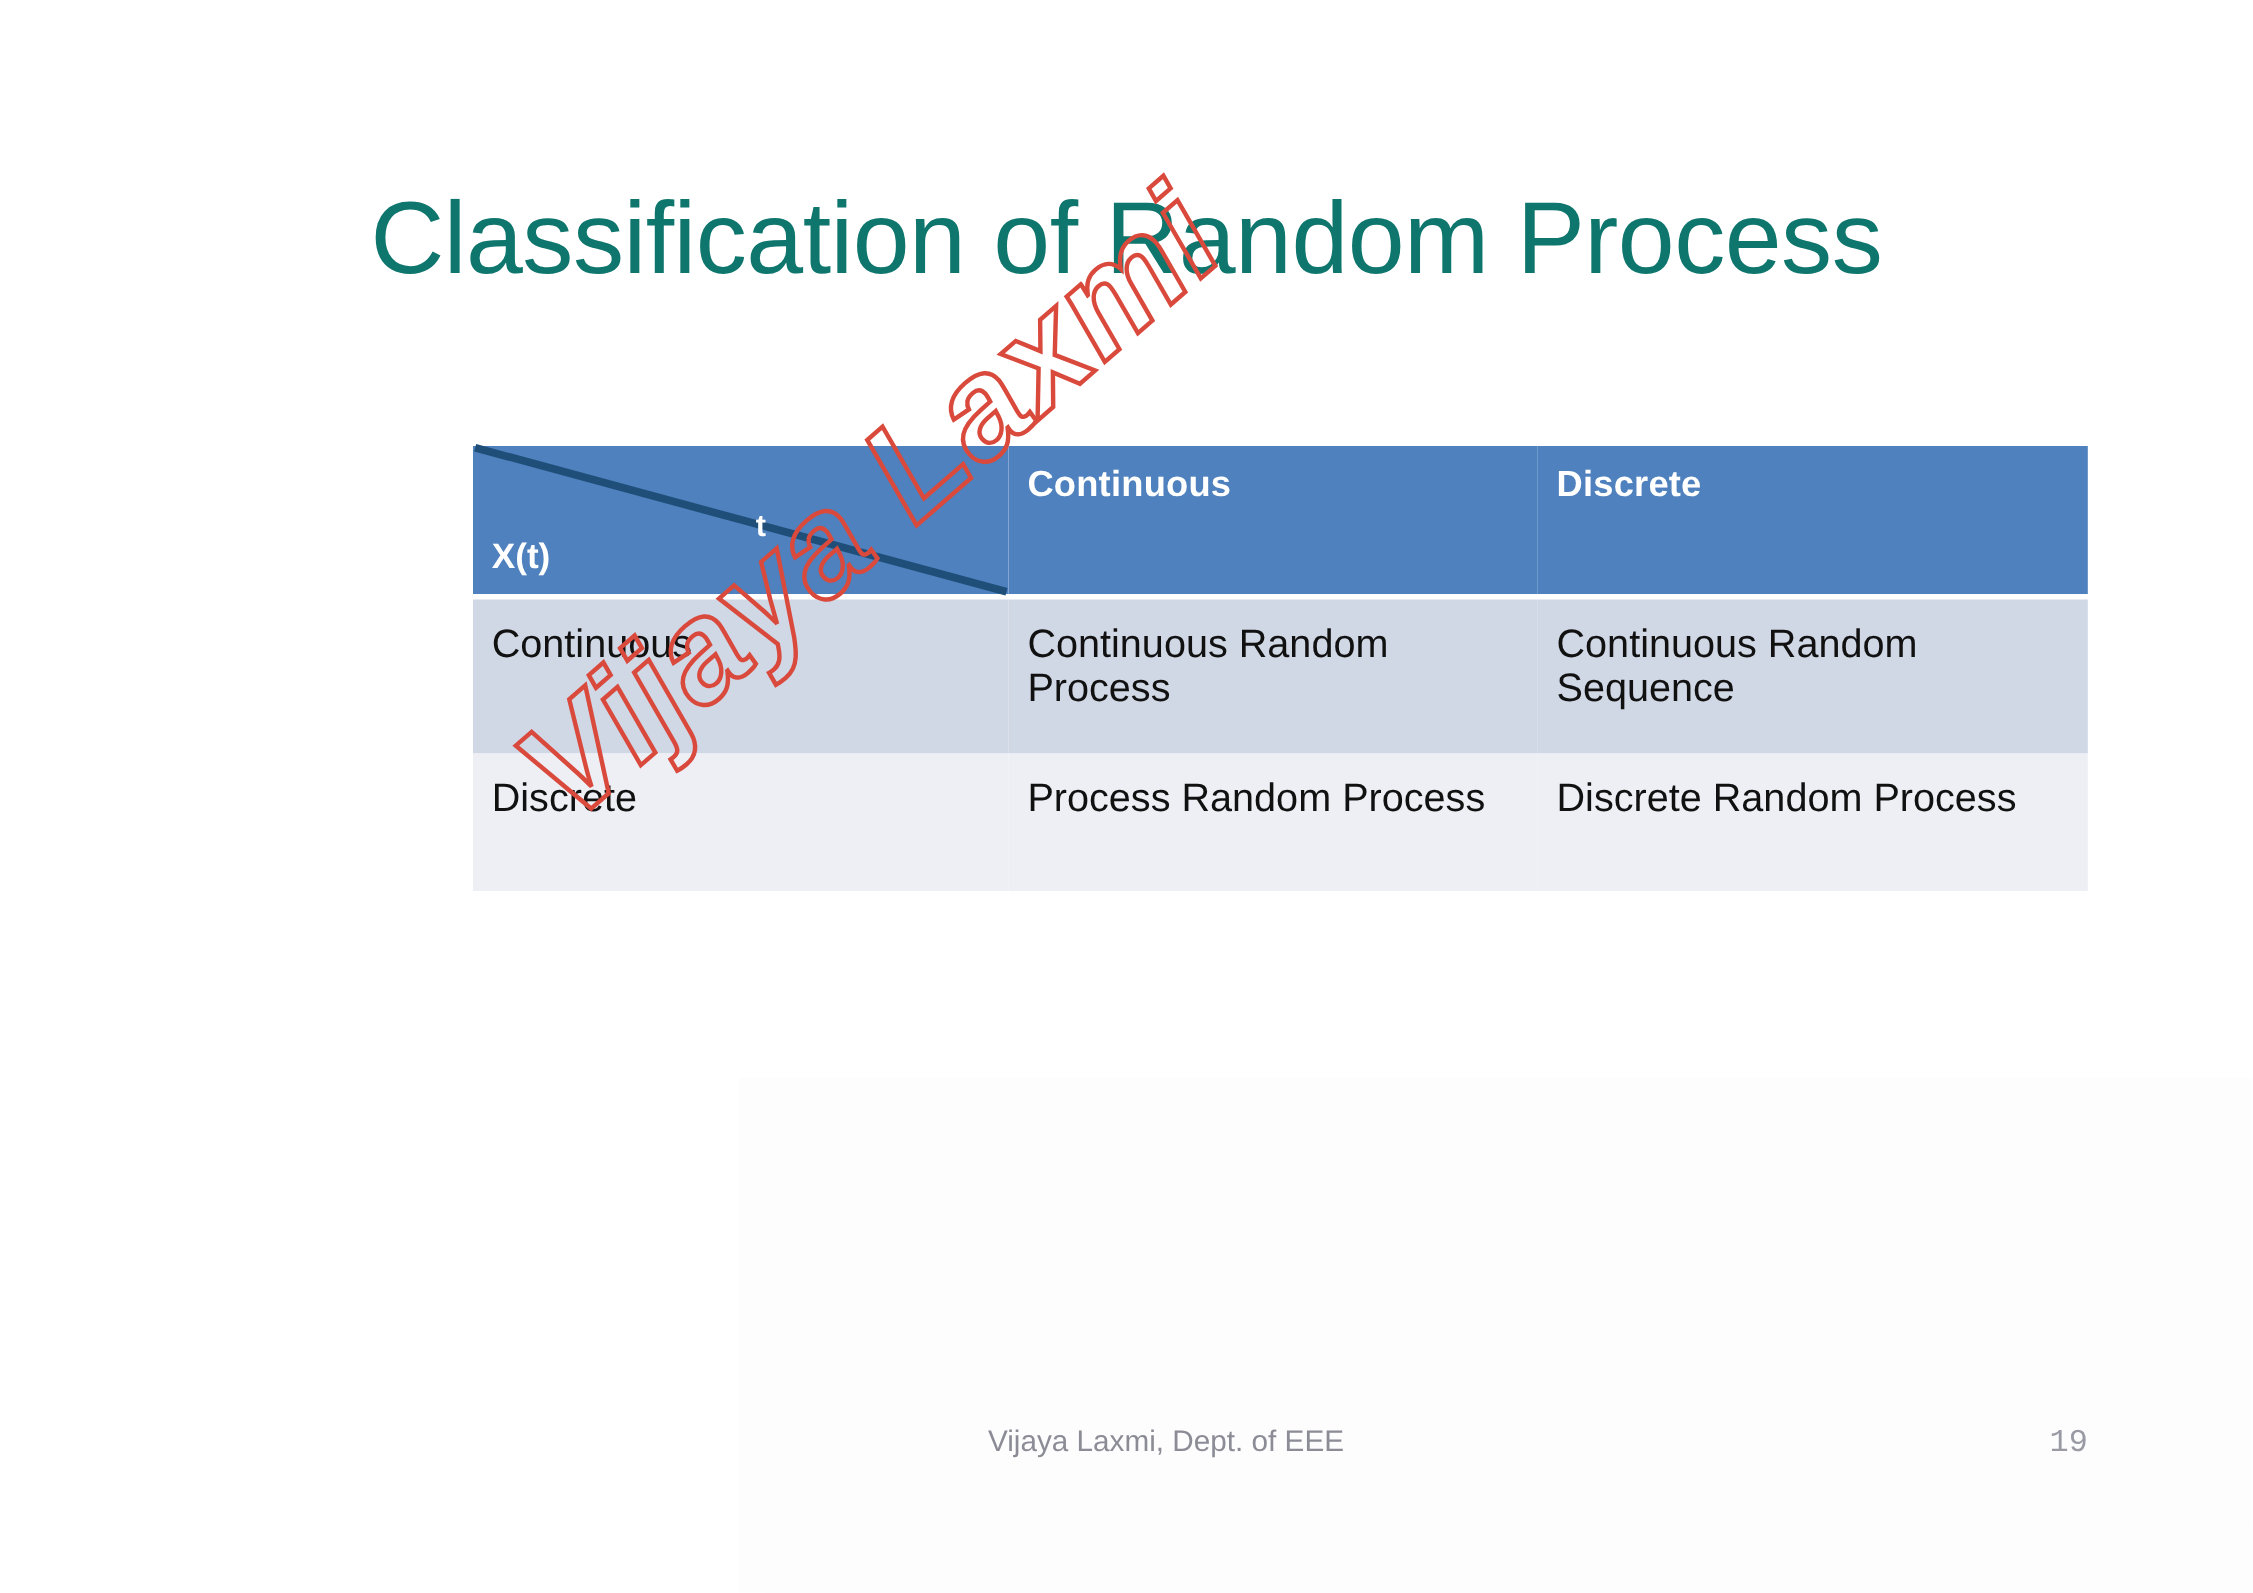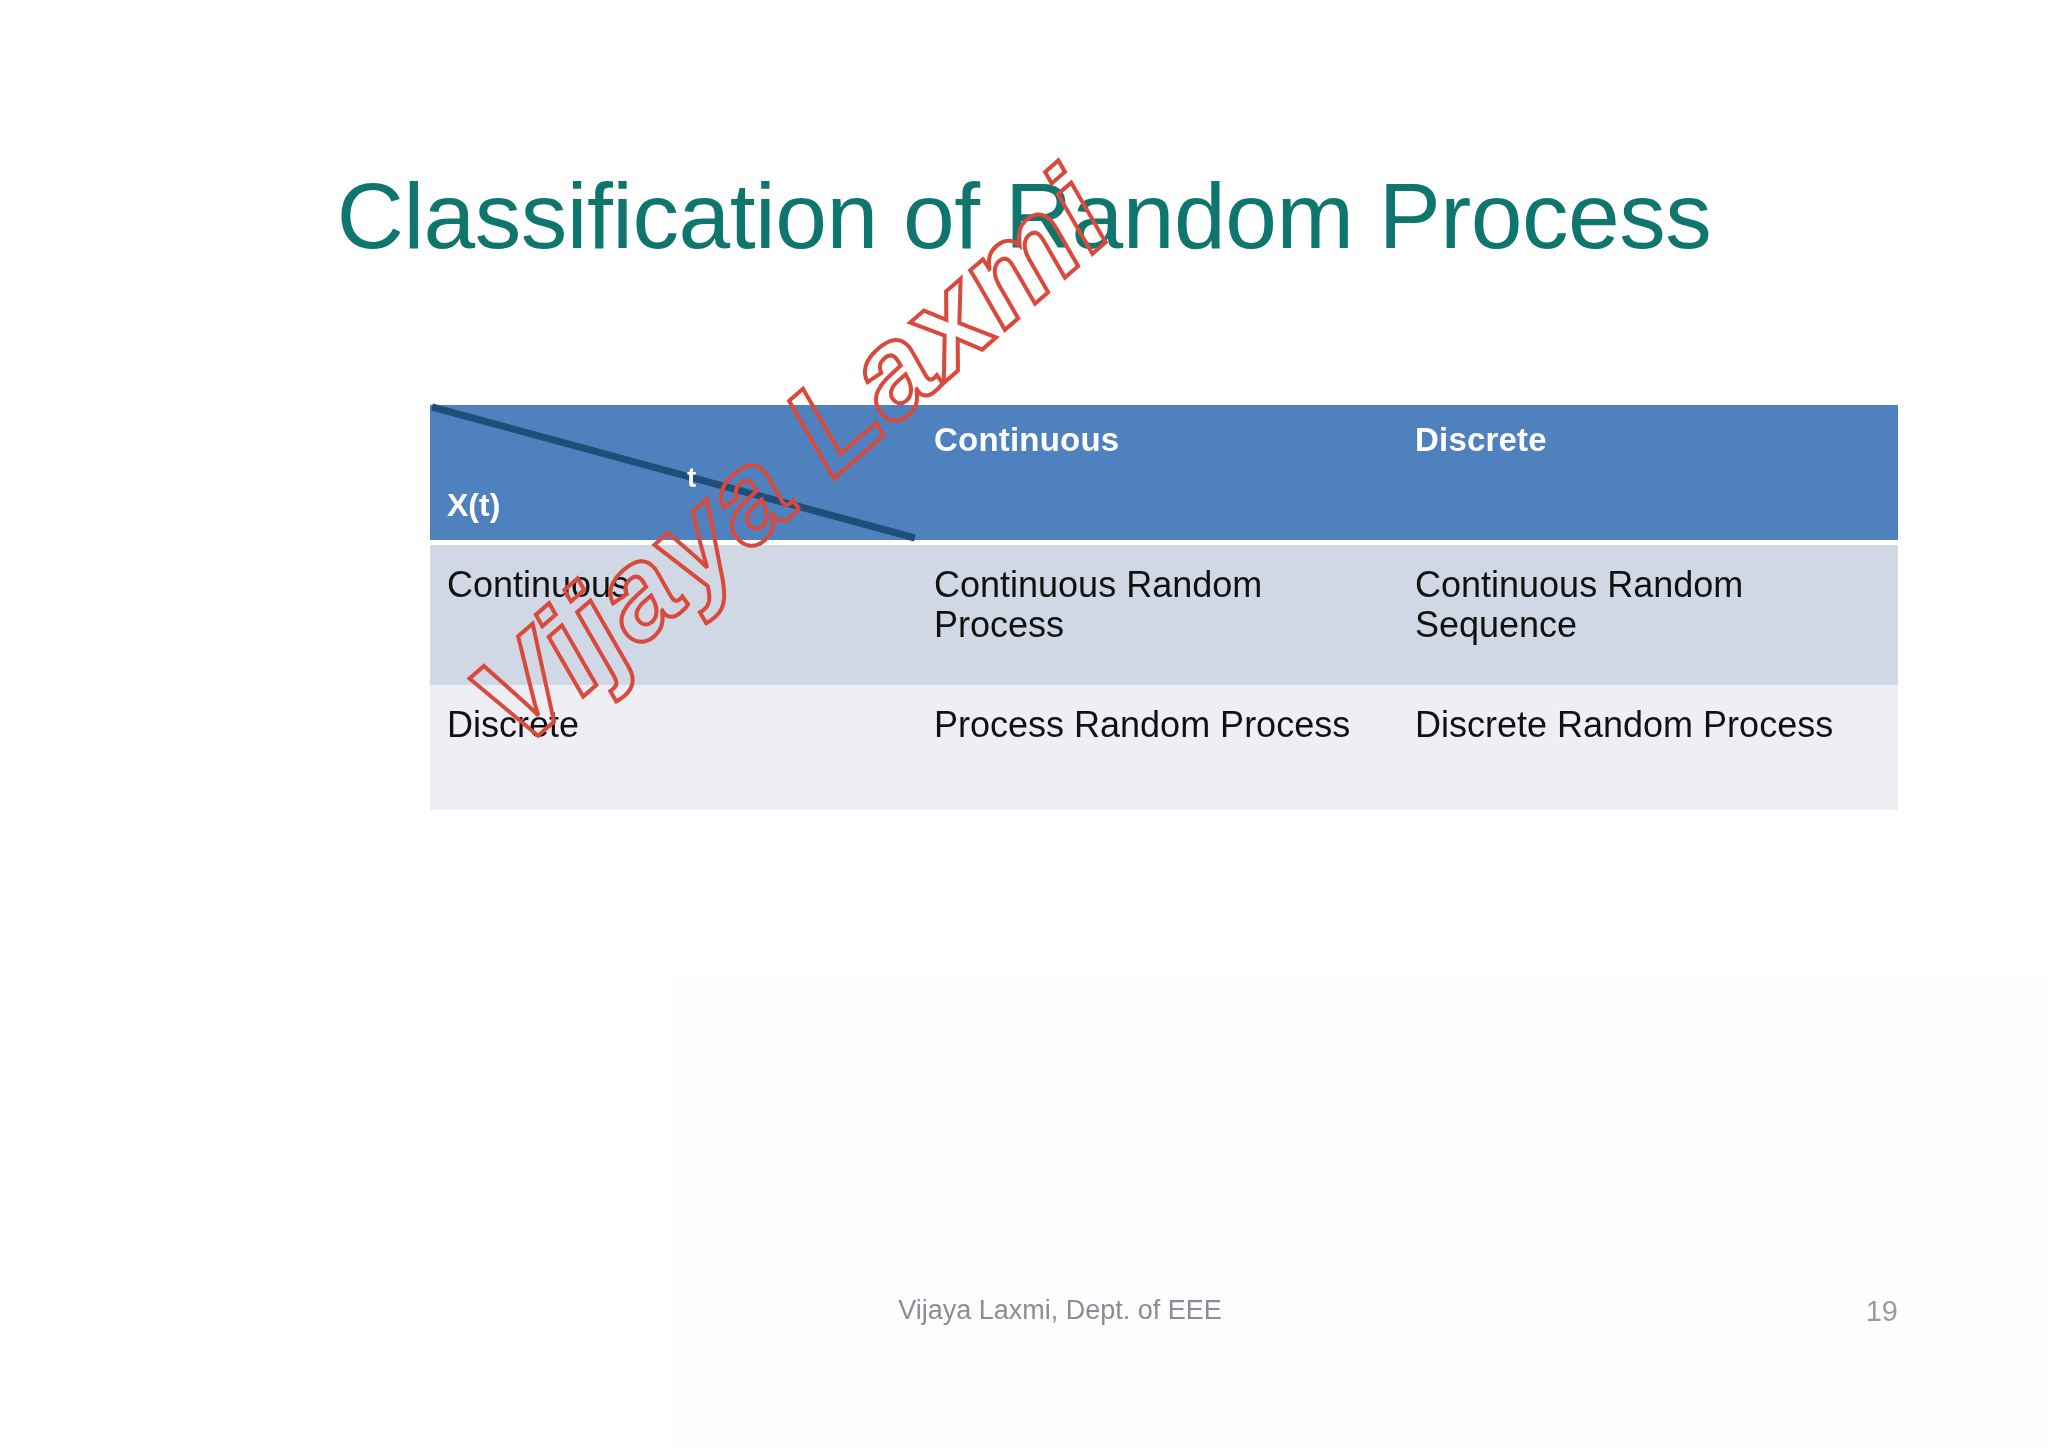--- a/index.html
+++ b/index.html
@@ -188,21 +188,21 @@
     text-align: center;
     font-family: "Liberation Sans", sans-serif;
     font-size: 27px;
     color: #8C8C96;
     padding-left: 36px;
   }
   #footer-page-number {
     position: absolute;
     right: 150px;
     top: 1295px;
-    font-family: Liberation Sans, sans-serif;
+    font-family: Liberation Mono, monospace;
     font-size: 29px;
     color: #9A9AA4;
     text-align: right;
   }
 </style>
 </head>
 <body>
 
 <div id="slide">
 

